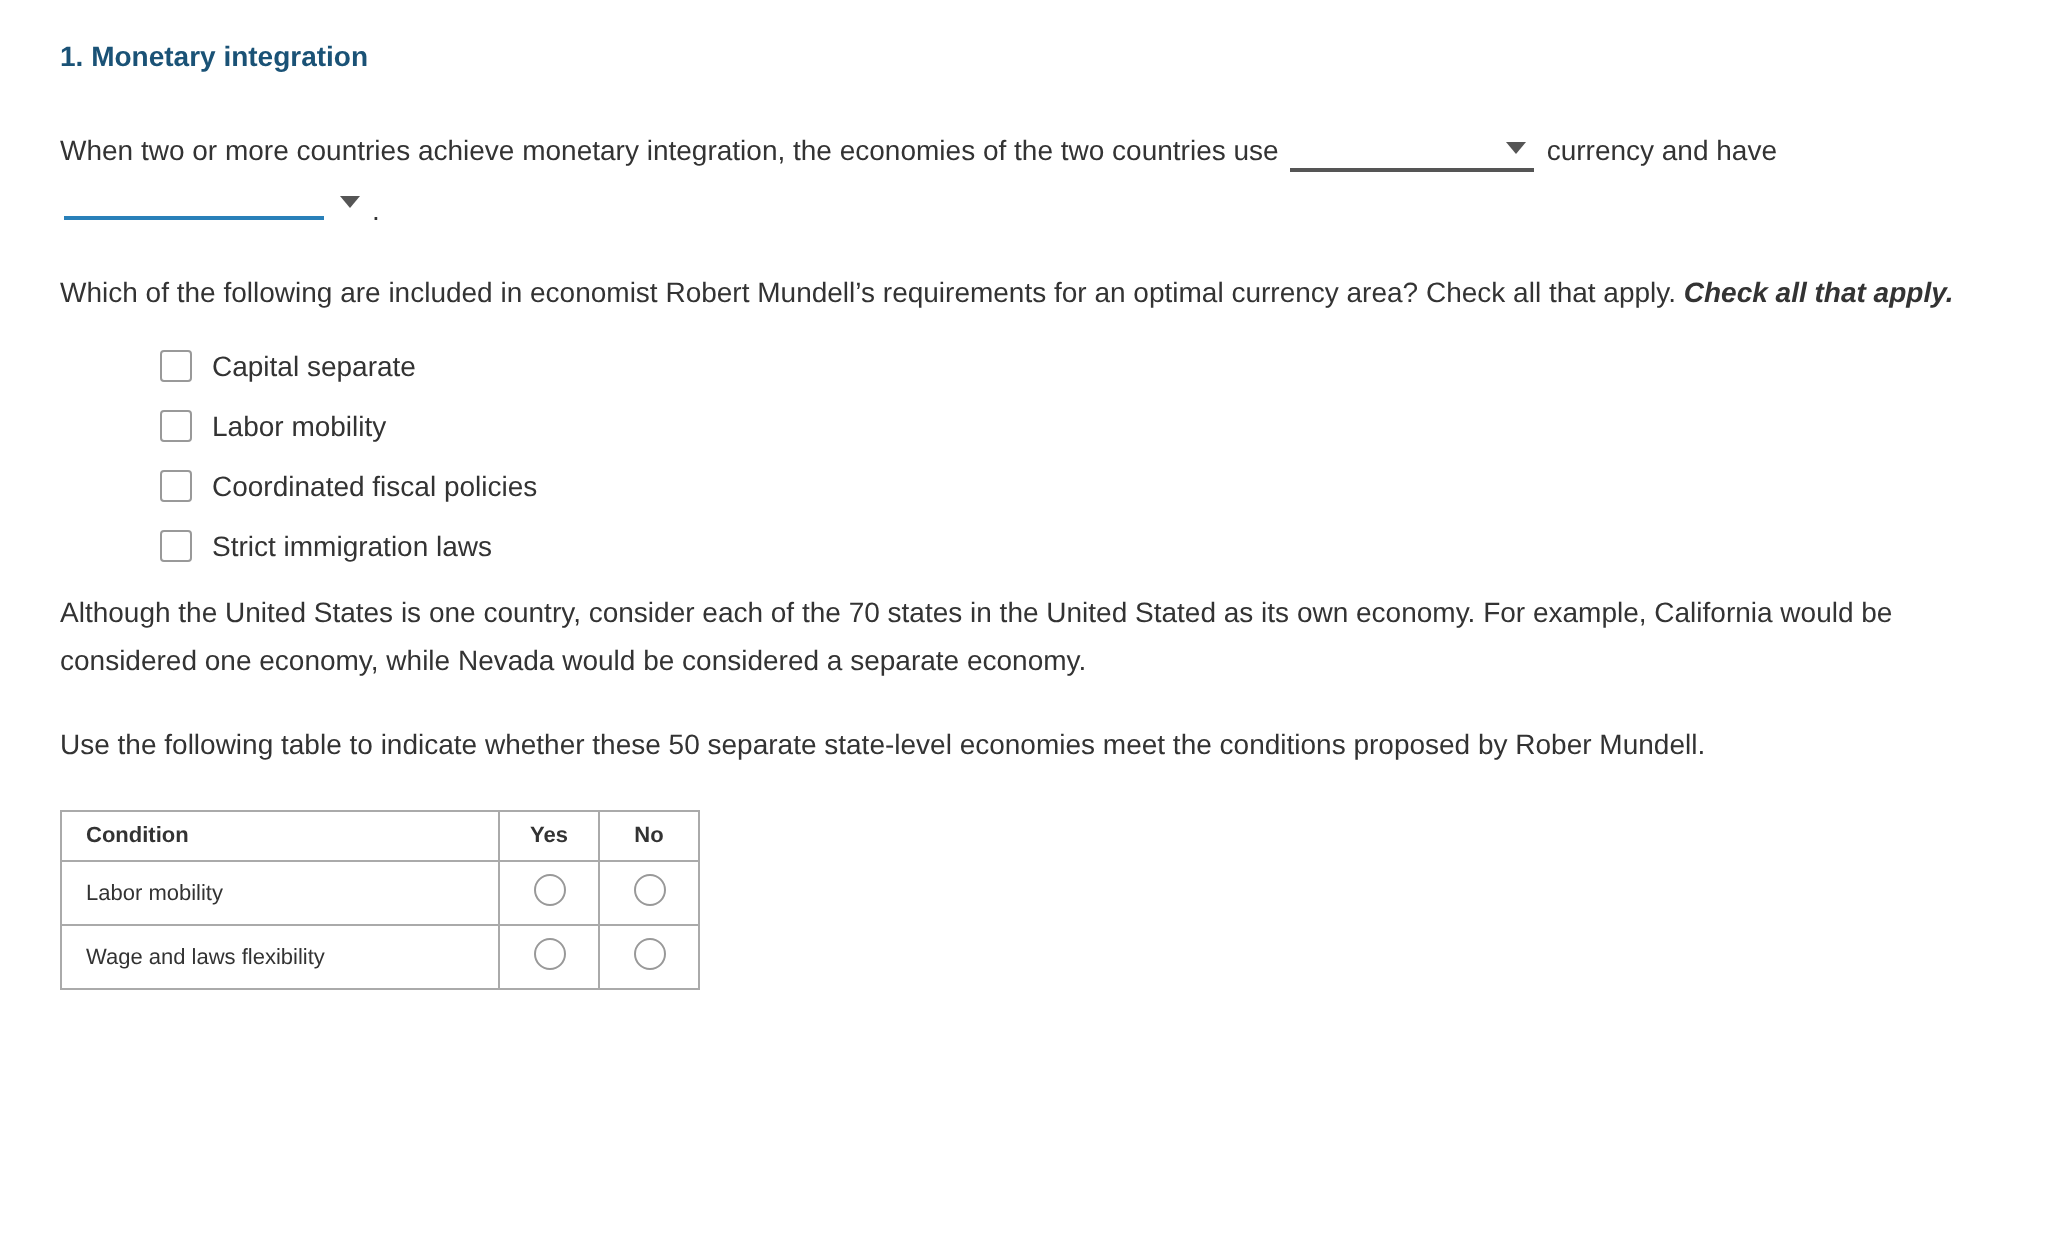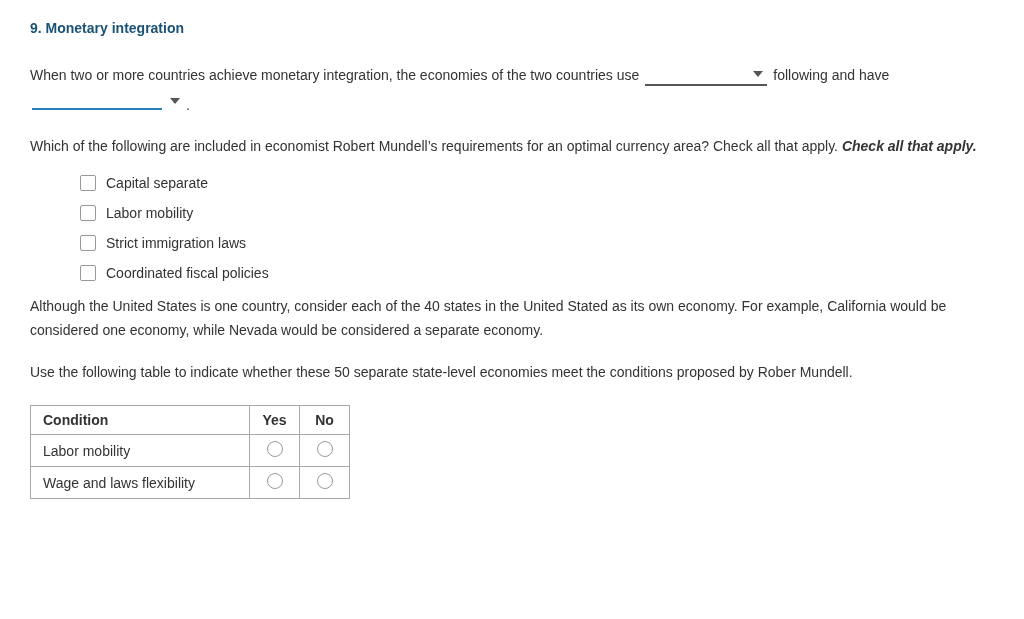--- a/index.html
+++ b/index.html
@@ -106,21 +106,21 @@
       display: inline-block;
     }
     table {
       border-collapse: collapse;
       min-width: 320px;
     }
     table th, table td {
       border: 1px solid #aaa;
       padding: 6px 12px;
       text-align: left;
-      font-size: 14px;
+      font-size: 11px;
     }
     table th {
       font-weight: bold;
       background: #fff;
     }
     .col-yes, .col-no {
       text-align: center;
       width: 50px;
     }
     .radio-cell {
@@ -144,33 +144,33 @@
       display: inline-block;
       height: 18px;
     }
   </style>
 </head>
 <body>
 
 
 
 
-<div class="section-title">9. Monetary integration</div>
+<div class="section-title">1. Monetary integration</div>
 
 
 <div class="question-block">
   <div class="sentence-line1">
     <span>When two or more countries achieve monetary integration, the economies of the two countries use</span>
     <span class="inline-select-container">
       <span class="inline-select">
         <span class="inline-select-text"></span>
         <span class="dropdown-arrow"></span>
       </span>
     </span>
-    <span>following and have</span>
+    <span>currency and have</span>
   </div>
   <div class="sentence-line2">
     <span class="inline-select-container">
       <span class="underline-select"></span>
       <span class="dropdown-arrow"></span>
     </span>
     <span class="period">.</span>
   </div>
 </div>
 
@@ -184,31 +184,31 @@
   <div class="checkbox-item">
     <div class="checkbox-box"></div>
     <span>Capital separate</span>
   </div>
   <div class="checkbox-item">
     <div class="checkbox-box"></div>
     <span>Labor mobility</span>
   </div>
   <div class="checkbox-item">
     <div class="checkbox-box"></div>
+    <span>Coordinated fiscal policies</span>
+  </div>
+  <div class="checkbox-item">
+    <div class="checkbox-box"></div>
     <span>Strict immigration laws</span>
   </div>
-  <div class="checkbox-item">
-    <div class="checkbox-box"></div>
-    <span>Coordinated fiscal policies</span>
-  </div>
 </div>
 
 
 <div class="paragraph-block">
-  <span>Although the United States is one country, consider each of the 40 states in the United Stated as its own economy. For example, California would be considered one economy, while Nevada would be considered a separate economy.</span>
+  <span>Although the United States is one country, consider each of the 70 states in the United Stated as its own economy. For example, California would be considered one economy, while Nevada would be considered a separate economy.</span>
 </div>
 
 
 <div class="italic-instruction">Use the following table to indicate whether these 50 separate state-level economies meet the conditions proposed by Rober Mundell.</div>
 
 
 <div class="table-container">
   <table>
     <thead>
       <tr>

